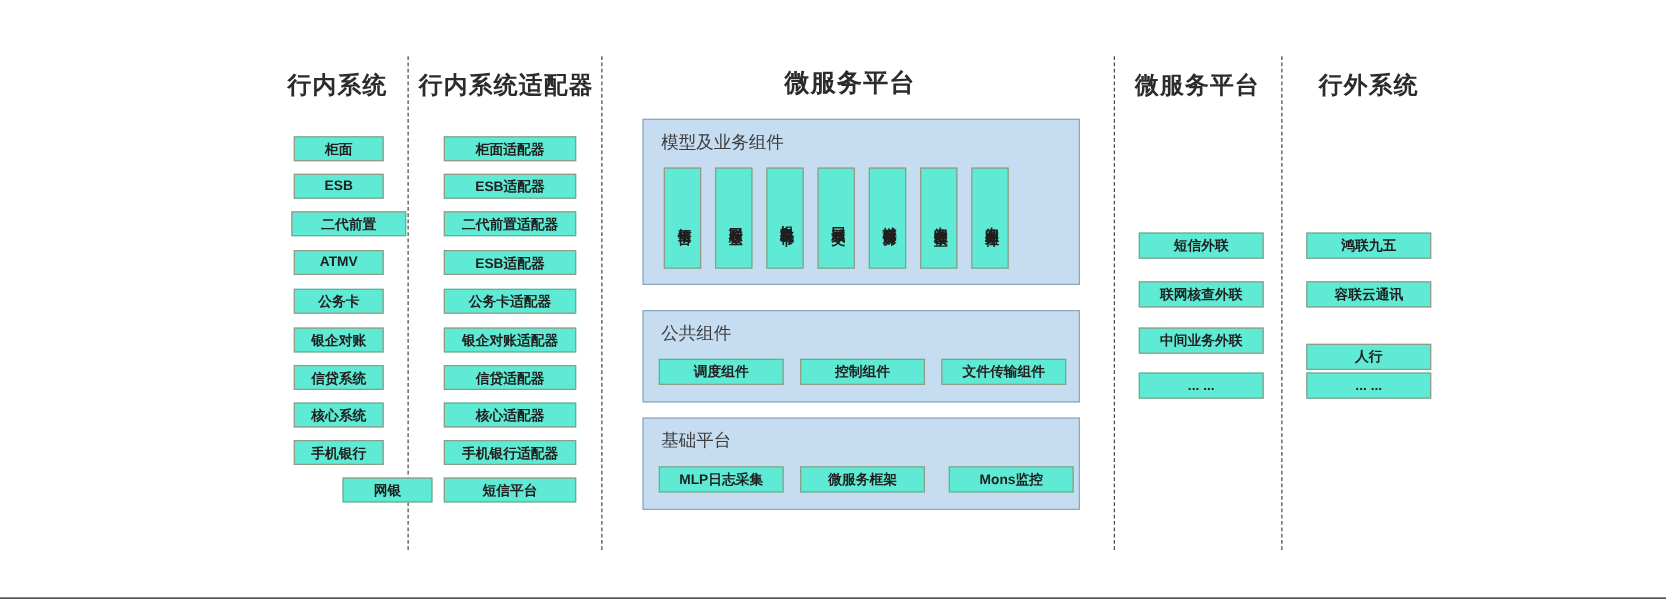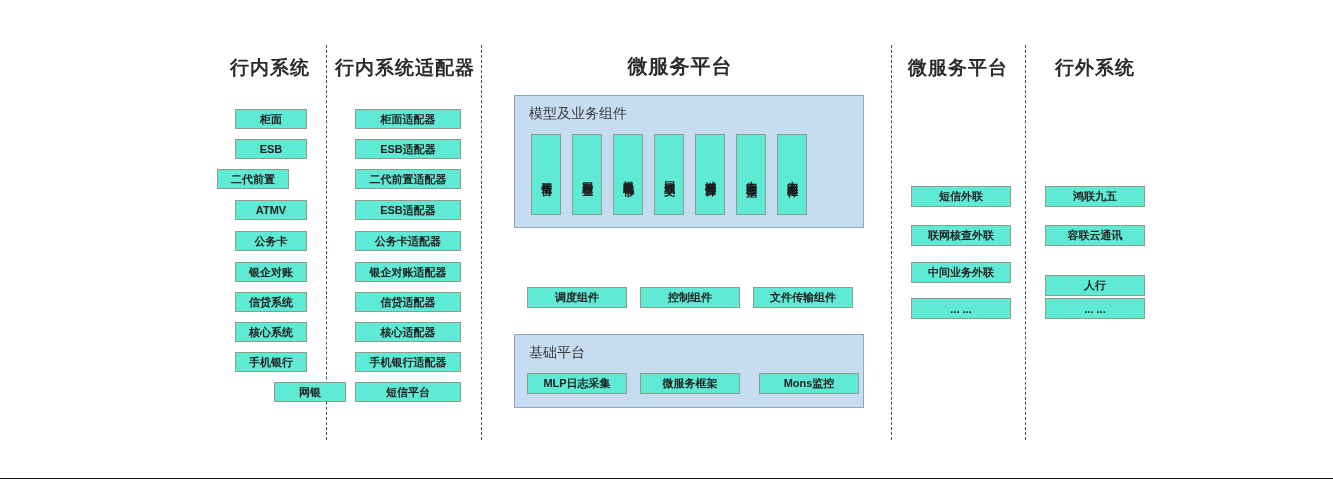--- a/index.html
+++ b/index.html
@@ -91,21 +91,21 @@
   <div class="divider" style="left:1025px;"></div>
 
   <div class="col-title" style="left:200px; top:55px; width:140px;">行内系统</div>
   <div class="col-title" style="left:330px; top:55px; width:150px;">行内系统适配器</div>
   <div class="col-title" style="left:570px; top:53px; width:220px; font-size:20px;">微服务平台</div>
   <div class="col-title" style="left:888px; top:55px; width:140px;">微服务平台</div>
   <div class="col-title" style="left:1025px; top:55px; width:140px;">行外系统</div>
 
   <div class="gbox" style="left:235px; top:109px; width:72px; height:20px;">柜面</div>
   <div class="gbox" style="left:235px; top:139px; width:72px; height:20px;">ESB</div>
-  <div class="gbox" style="left:217px; top:169px; width:72px; height:20px;">二代前置</div>
+  <div class="gbox" style="left:233px; top:169px; width:92px; height:20px;">二代前置</div>
   <div class="gbox" style="left:235px; top:200px; width:72px; height:20px;">ATMV</div>
   <div class="gbox" style="left:235px; top:231px; width:72px; height:20px;">公务卡</div>
   <div class="gbox" style="left:235px; top:262px; width:72px; height:20px;">银企对账</div>
   <div class="gbox" style="left:235px; top:292px; width:72px; height:20px;">信贷系统</div>
   <div class="gbox" style="left:235px; top:322px; width:72px; height:20px;">核心系统</div>
   <div class="gbox" style="left:235px; top:352px; width:72px; height:20px;">手机银行</div>
   <div class="gbox" style="left:235px; top:382px; width:72px; height:20px;margin-left:39px;">网银</div>
 
   <div class="gbox" style="left:355px; top:109px; width:106px; height:20px;">柜面适配器</div>
   <div class="gbox" style="left:355px; top:139px; width:106px; height:20px;">ESB适配器</div>
@@ -122,20 +122,23 @@
     <div class="bpanel-title">模型及业务组件</div>
   </div>
   <div class="gbox vert" style="left:531px; top:134px; width:30px; height:81px;">短信平台</div>
   <div class="gbox vert" style="left:572px; top:134px; width:30px; height:81px;">联网核查</div>
   <div class="gbox vert" style="left:613px; top:134px; width:30px; height:81px;">银联及银行卡</div>
   <div class="gbox vert" style="left:654px; top:134px; width:30px; height:81px;">同城票交</div>
   <div class="gbox vert" style="left:695px; top:134px; width:30px; height:81px;">城商行清算</div>
   <div class="gbox vert" style="left:736px; top:134px; width:30px; height:81px;">中间业务模型</div>
   <div class="gbox vert" style="left:777px; top:134px; width:30px; height:81px;">中间业务组件</div>
 
+  <div class="bpanel" style="left:514px; top:248px; width:350px; height:74px;">
+    <div class="bpanel-title">公共组件</div>
+  </div>
   <div class="gbox" style="left:527px; top:287px; width:100px; height:21px;">调度组件</div>
   <div class="gbox" style="left:640px; top:287px; width:100px; height:21px;">控制组件</div>
   <div class="gbox" style="left:753px; top:287px; width:100px; height:21px;">文件传输组件</div>
 
   <div class="bpanel" style="left:514px; top:334px; width:350px; height:74px;">
     <div class="bpanel-title">基础平台</div>
   </div>
   <div class="gbox" style="left:527px; top:373px; width:100px; height:21px;">MLP日志采集</div>
   <div class="gbox" style="left:640px; top:373px; width:100px; height:21px;">微服务框架</div>
   <div class="gbox" style="left:759px; top:373px; width:100px; height:21px;">Mons监控</div>

